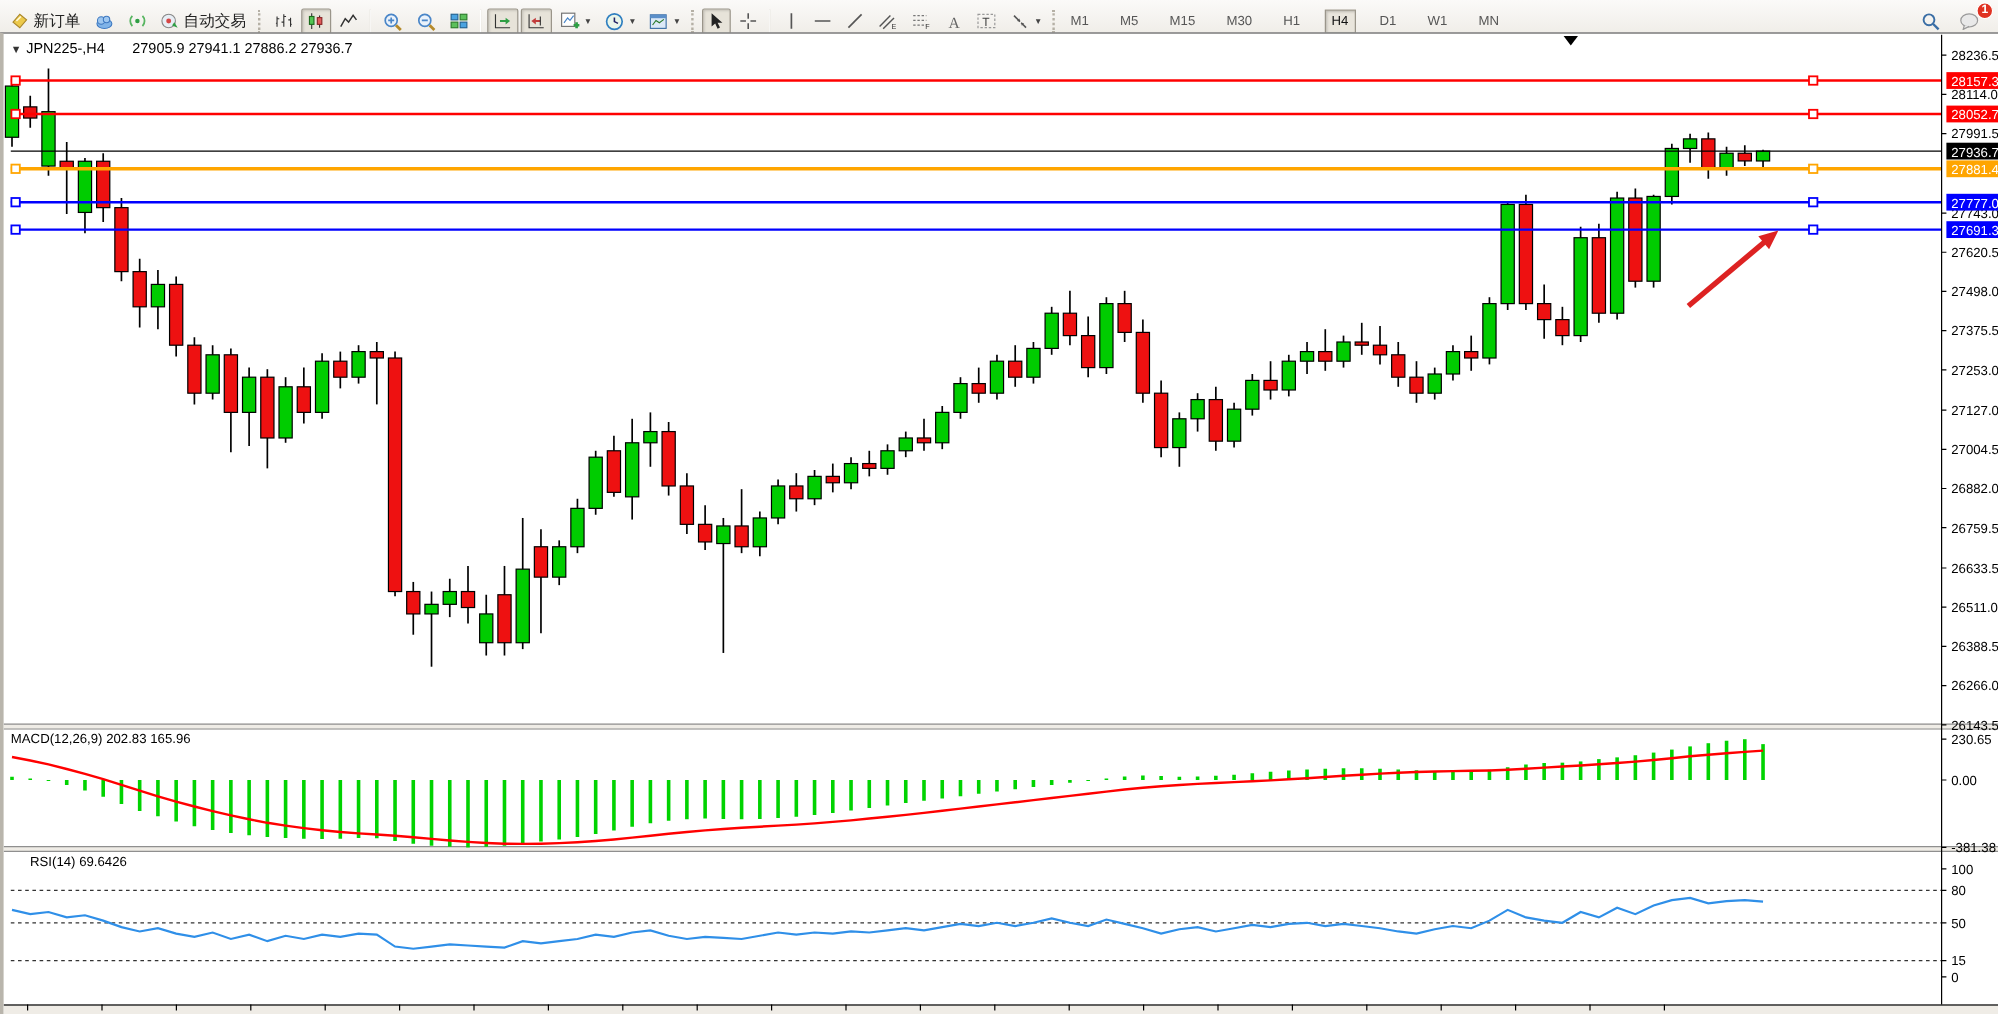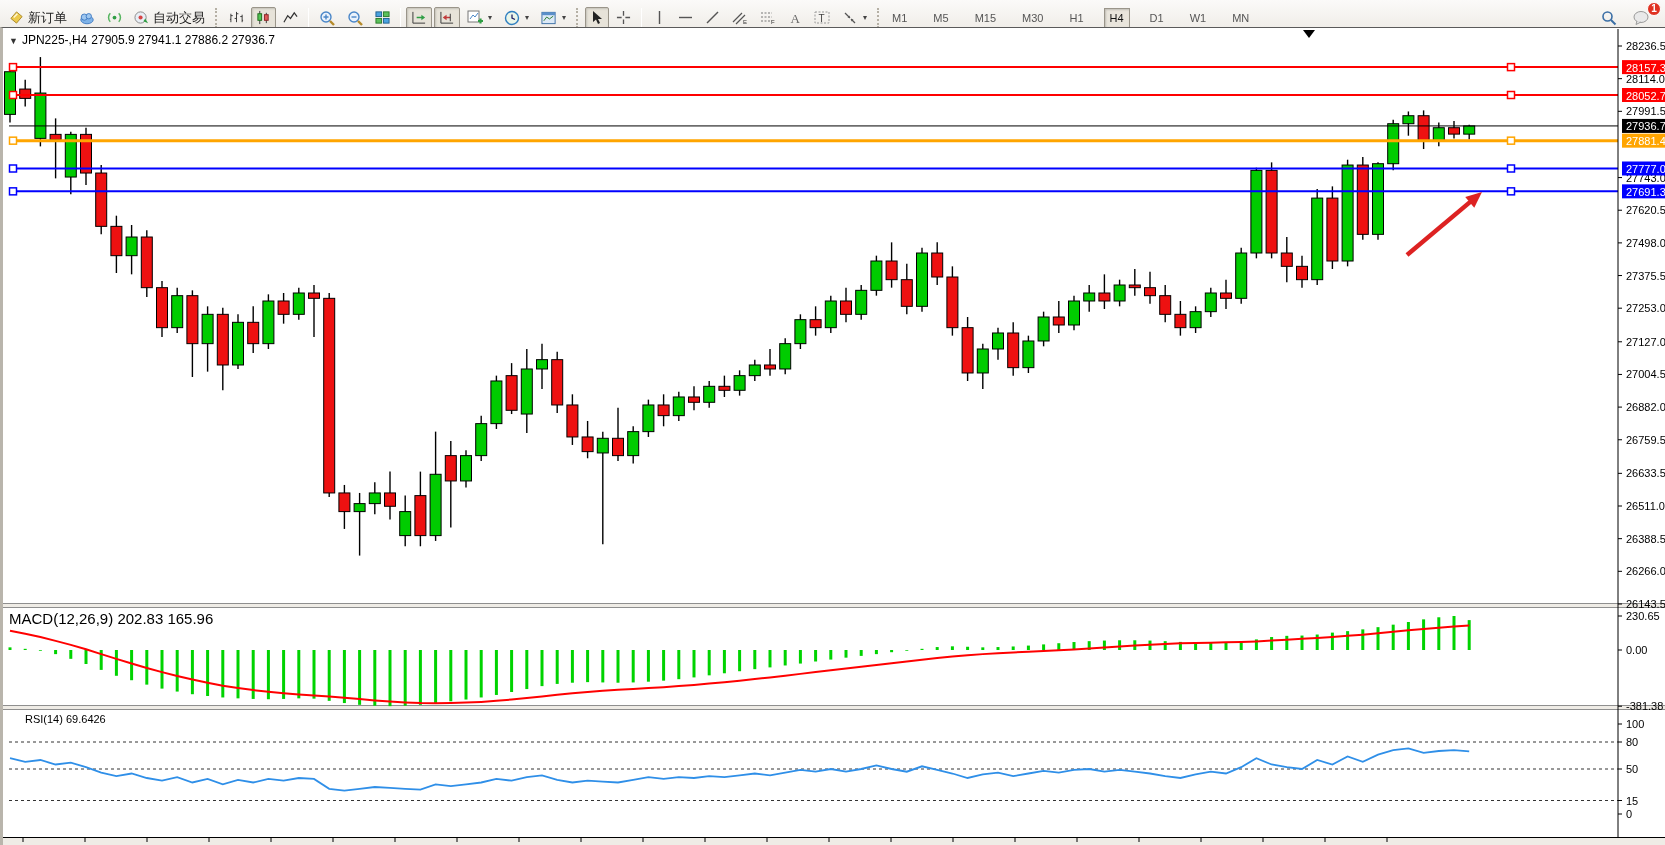--- a/index.html
+++ b/index.html
@@ -35,23 +35,23 @@
   
   #client {
     position:absolute; left:0; top:27px; width:1665px; height:818px;
     background:#fff; border-top:1px solid #5a5a5a; border-left:3px solid #b9b5ac;
   }
   #chart-svg { position:absolute; left:0; top:0; }
 
   .pane-label {
     position:absolute; font-size:12px; color:#000; z-index:5; white-space:nowrap;
   }
-  .pane-label .vals { margin-left:4px; }
+  .pane-label .vals { margin-left:23px; }
   #main-title { left:6px; top:5px; }
-  #macd-label { left:6px; top:582px; font-size:15px; }
+  #macd-label { left:6px; top:582px; font-size:11px; }
   #rsi-label  { left:22px; top:685px; font-size:11px; }
   .tri { font-size:9px; color:#333; margin-right:4px; }
 </style>
 </head>
 <body>
 
 <div id="toolbar">
   <div class="tb-btn">
     <svg width="15" height="15" viewBox="0 0 16 16">
         <path d="M2 9 L8 2 L14 7 L8 14 Z" fill="#ecc94b" stroke="#a9862a"></path>

